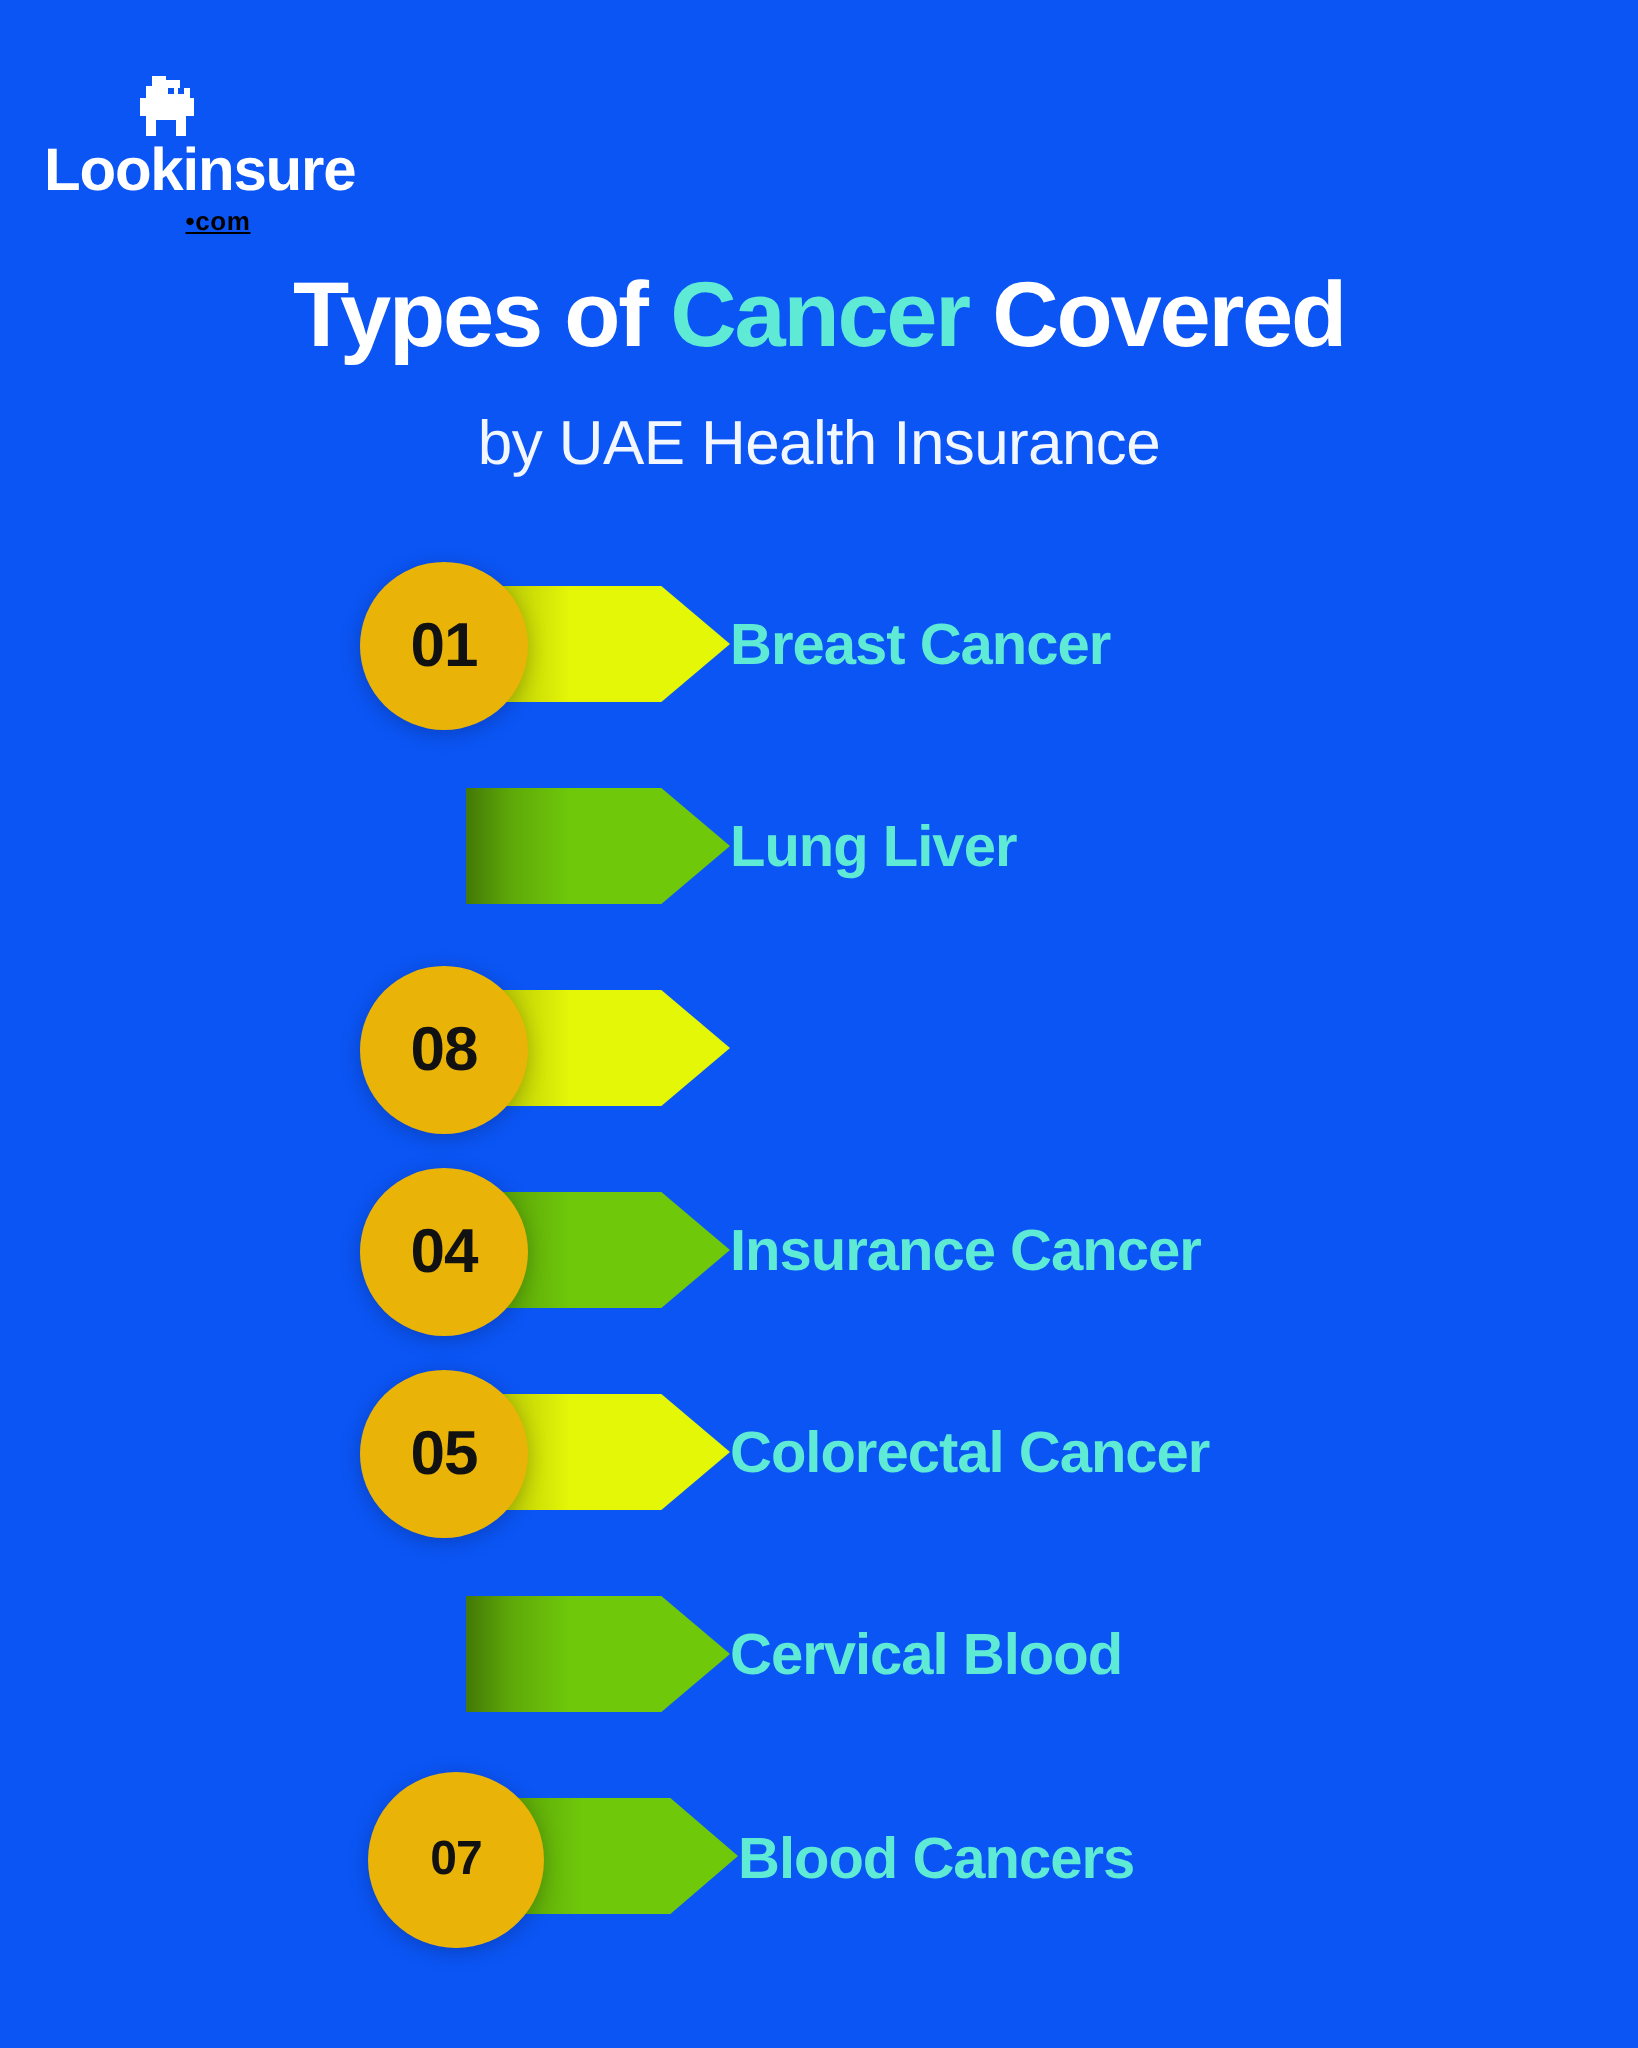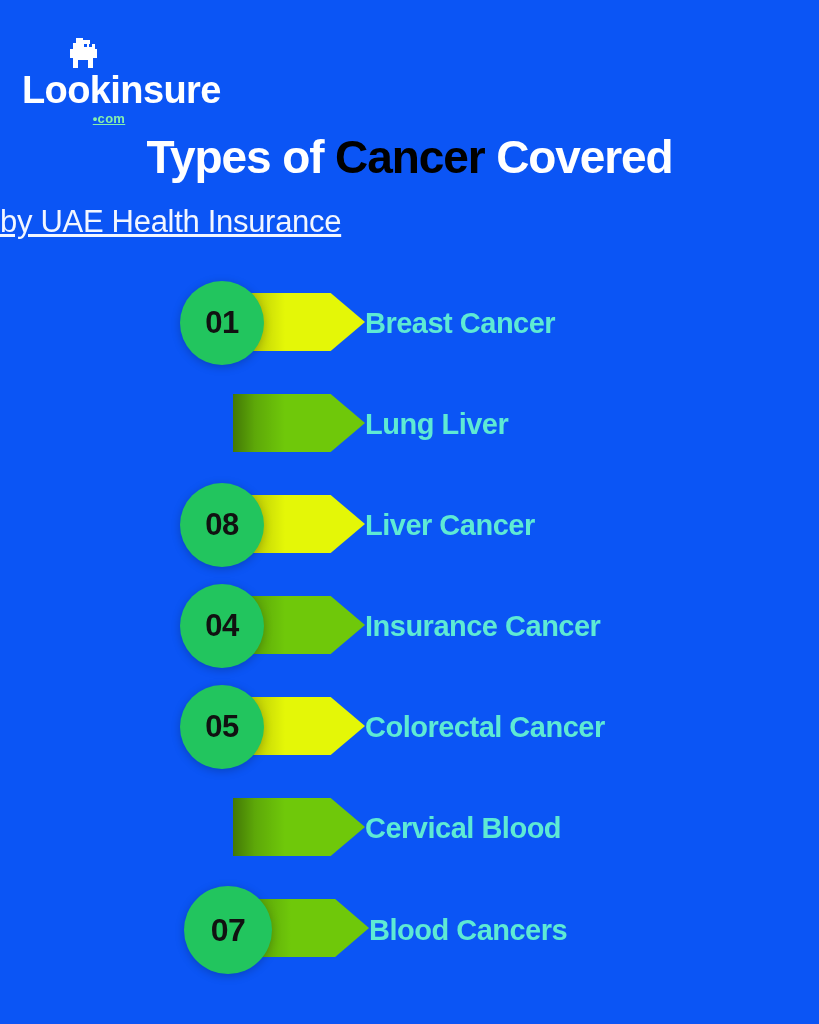--- a/index.html
+++ b/index.html
@@ -24,32 +24,32 @@
     width:180px;
   }
   .logo-mark {
     width:42px;
     height:34px;
     margin-left:42px;
     margin-bottom:1px;
     display:block;
   }
   .logo-wordmark {
-    font-size:38px;
+    font-size:30px;
     font-weight:700;
     color:#FFFFFF;
     letter-spacing:-0.6px;
     line-height:1;
     text-align:left;
     padding-left:0px;
   }
   .logo-dotcom {
     font-size:13px;
     font-weight:700;
-    color:#86efac;
+    color:#000000;
     letter-spacing:0.3px;
     line-height:1;
     text-align:center;
     padding-right:6px;
     margin-top:3px;
     text-decoration:underline;
   }
 
   
   .title {
@@ -58,34 +58,33 @@
     left:0;
     width:819px;
     text-align:center;
     font-size:46px;
     font-weight:700;
     letter-spacing:-1.1px;
     color:#FFFFFF;
     line-height:1.12;
     white-space:nowrap;
   }
-  .title .hl { color:#000000; }
+  .title .hl { color:#5eead4; }
 
   .subtitle {
     position:absolute;
     top:203px;
     left:0;
     width:819px;
-    text-align:left;
+    text-align:center;
     font-size:31px;
     font-weight:400;
     letter-spacing:-0.3px;
     color:#F2F6FF;
     line-height:1.2;
-    text-decoration:underline;
   }
 
   
   .list {
     position:absolute;
     top:281px;
     left:0;
     width:819px;
   }
 
@@ -113,21 +112,21 @@
     pointer-events:none;
   }
 
   .badge {
     position:absolute;
     left:180px;
     top:0px;
     width:84px;
     height:84px;
     border-radius:50%;
-    background:#22c55e;
+    background:#eab308;
     display:flex;
     align-items:center;
     justify-content:center;
     font-size:31px;
     font-weight:700;
     color:#111111;
     letter-spacing:-0.5px;
     box-shadow:0 2px 10px rgba(0,0,0,0.22);
   }
 
@@ -144,21 +143,21 @@
     letter-spacing:-0.5px;
     white-space:nowrap;
   }
 
   
   .row-7 .badge {
     left:184px;
     top:-1px;
     width:88px;
     height:88px;
-    font-size:32px;
+    font-size:24px;
   }
   .row-7 .arrow { left:239px; top:12px; width:130px; }
   .row-7 .row-label { left:369px; height:86px; }
 </style>
 </head>
 <body style="background: rgb(11, 85, 245);">
 
 <div class="logo-block">
   <svg class="logo-mark" viewBox="0 0 42 34">
     <path fill="#FFFFFF" d="M12 2 L12 7 L9 7 L9 13 L6 13 L6 22 L9 22 L9 32 L14 32 L14 24 L24 24 L24 32 L29 32 L29 22 L33 22 L33 13 L31 13 L31 8 L26 8 L26 4 L19 4 L19 2 Z"></path>
@@ -190,21 +189,20 @@
       <div class="arrow-shade"></div>
     </div>
     <div class="row-label">Lung Liver</div>
   </div>
 
   <div class="row row-3">
     <div class="arrow" style="background: rgb(228, 247, 7);">
       <div class="arrow-shade"></div>
     </div>
     <div class="badge">08</div>
-    <div class="row-label">Liver Cancer</div>
   </div>
 
   <div class="row row-4">
     <div class="arrow" style="background: rgb(111, 200, 10);">
       <div class="arrow-shade"></div>
     </div>
     <div class="badge">04</div>
     <div class="row-label">Insurance Cancer</div>
   </div>
 

